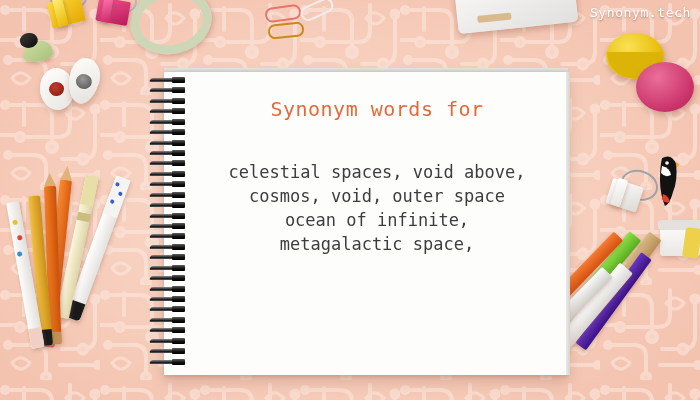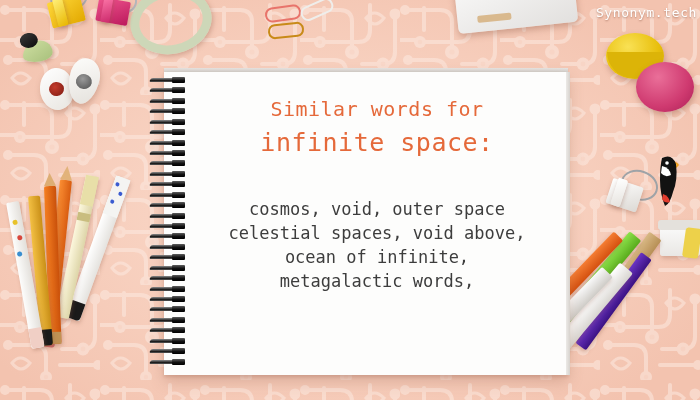--- a/index.html
+++ b/index.html
@@ -68,21 +68,21 @@
     margin-top:9px;line-height:1.1;white-space:pre;
   }
   .synonyms{
     margin-top:40px;width:100%;text-align:center;
     font-size:17px;line-height:24px;color:#3d3d3d;
   }
   .syn-line{white-space:pre;}
 
   
   .logo{
-    position:absolute;right:3px;top:5px;
+    position:absolute;right:9px;top:5px;
     font-size:13px;letter-spacing:.6px;color:#ffffff;
     text-shadow:0 1px 2px rgba(120,70,50,.55);
     white-space:pre;
   }
 
   
   .obj{position:absolute;}
 
   
   .stick{
@@ -386,25 +386,24 @@
         <div class="wire"></div>
         <div class="cap"></div>
       </div>
       <div class="coil" style="top: 281.571px;">
         <div class="wire"></div>
         <div class="cap"></div>
       </div>
     </div>
 
   <div class="page-content">
-    <div class="head1">Similar words for</div>
-    <div class="head2">infinite space:</div>
+    <div class="head1">Synonym words for</div>
     <div class="synonyms" id="syn-list">
+        <div class="syn-line">celestial spaces, void above,</div>
         <div class="syn-line">cosmos, void, outer space</div>
-        <div class="syn-line">celestial spaces, void above,</div>
         <div class="syn-line">ocean of infinite,</div>
-        <div class="syn-line">metagalactic words,</div>
+        <div class="syn-line">metagalactic space,</div>
       </div>
   </div>
 
   <div class="logo">Synonym.tech</div>
 
 </div>
 
 </body></html>

